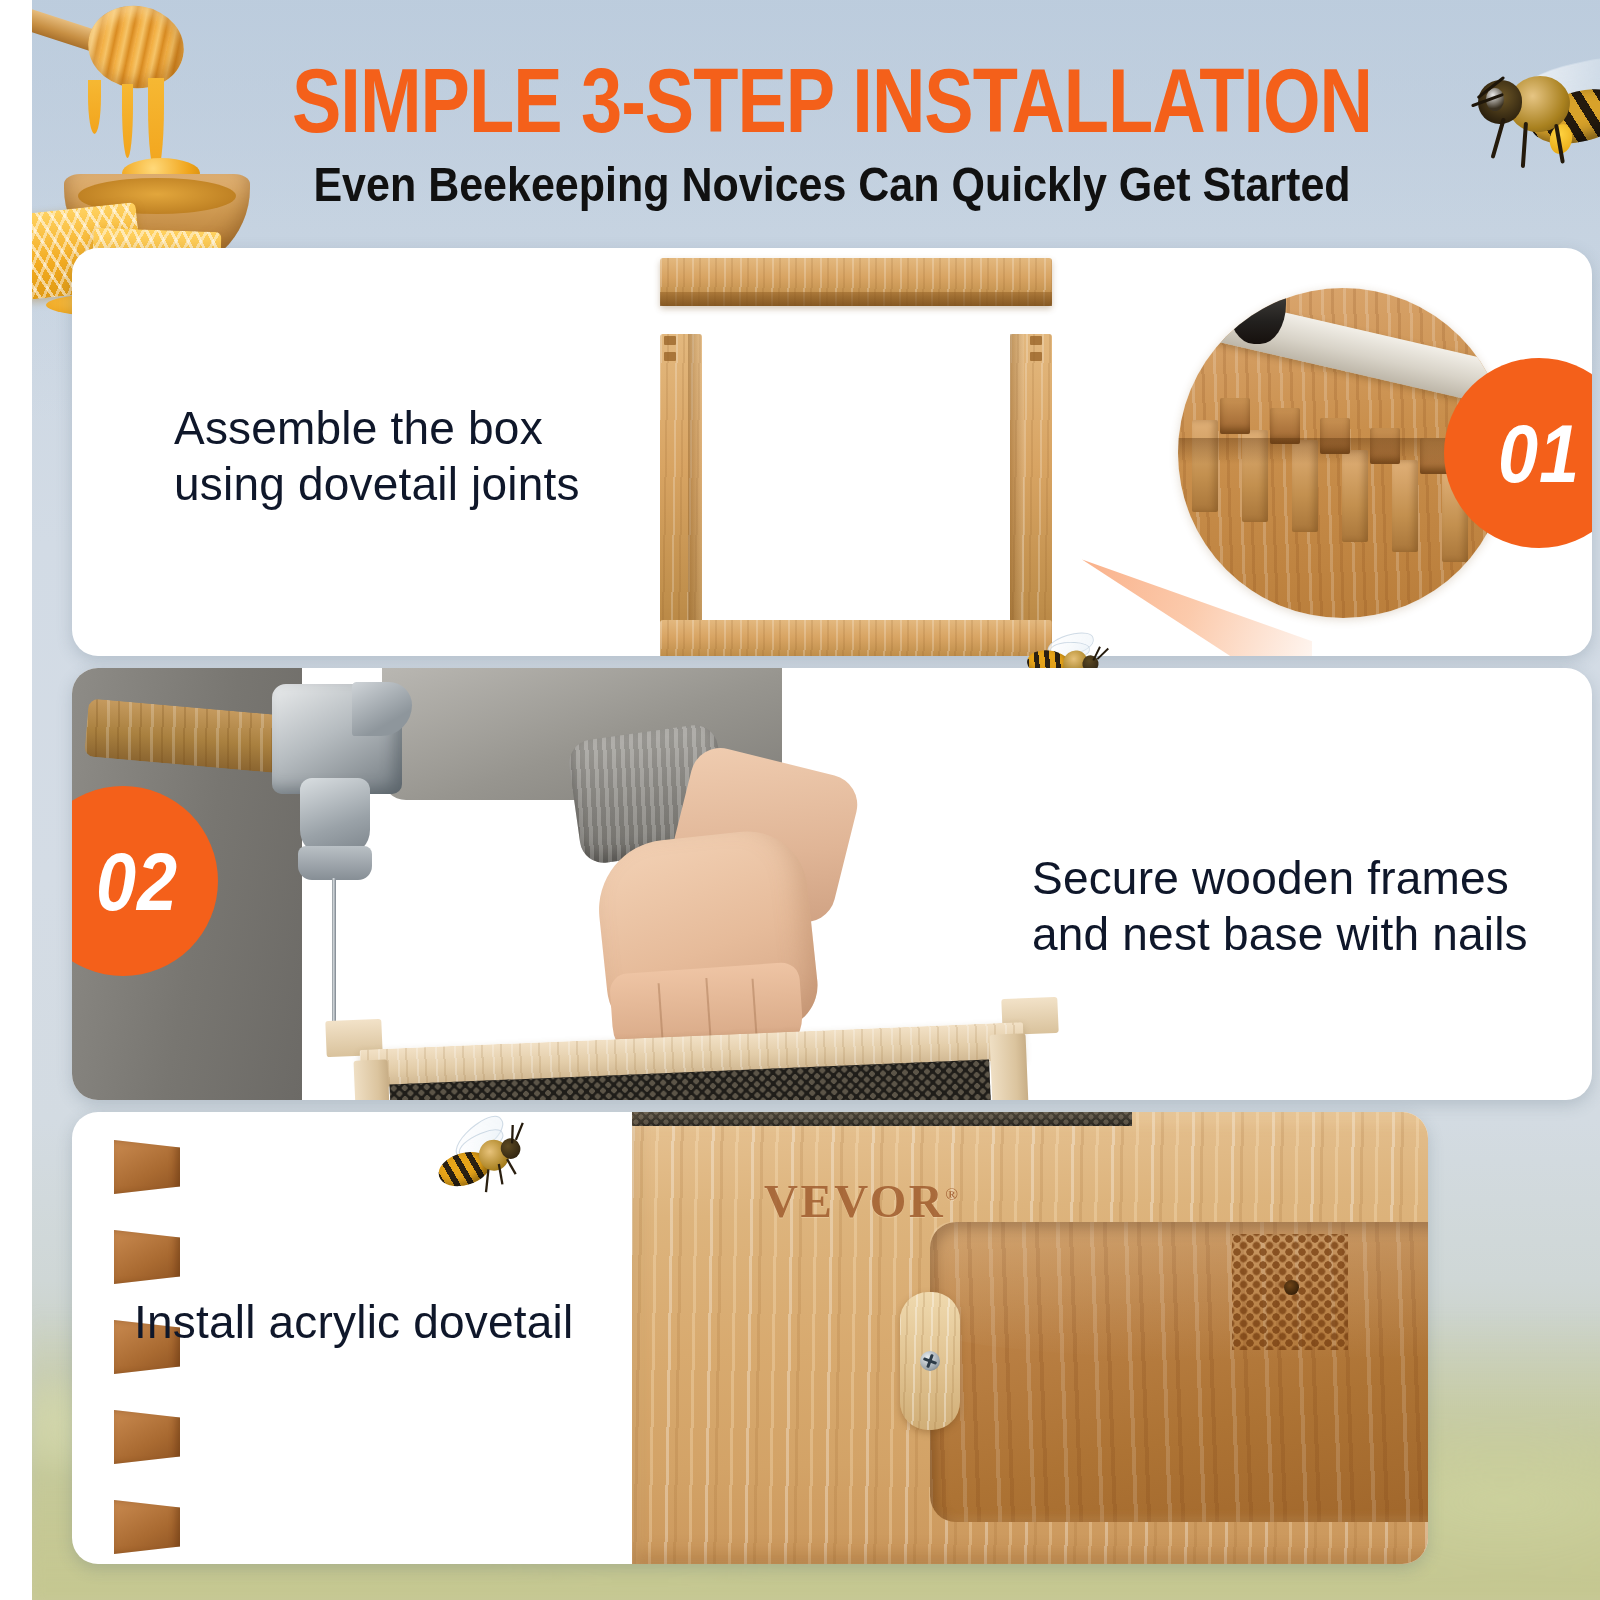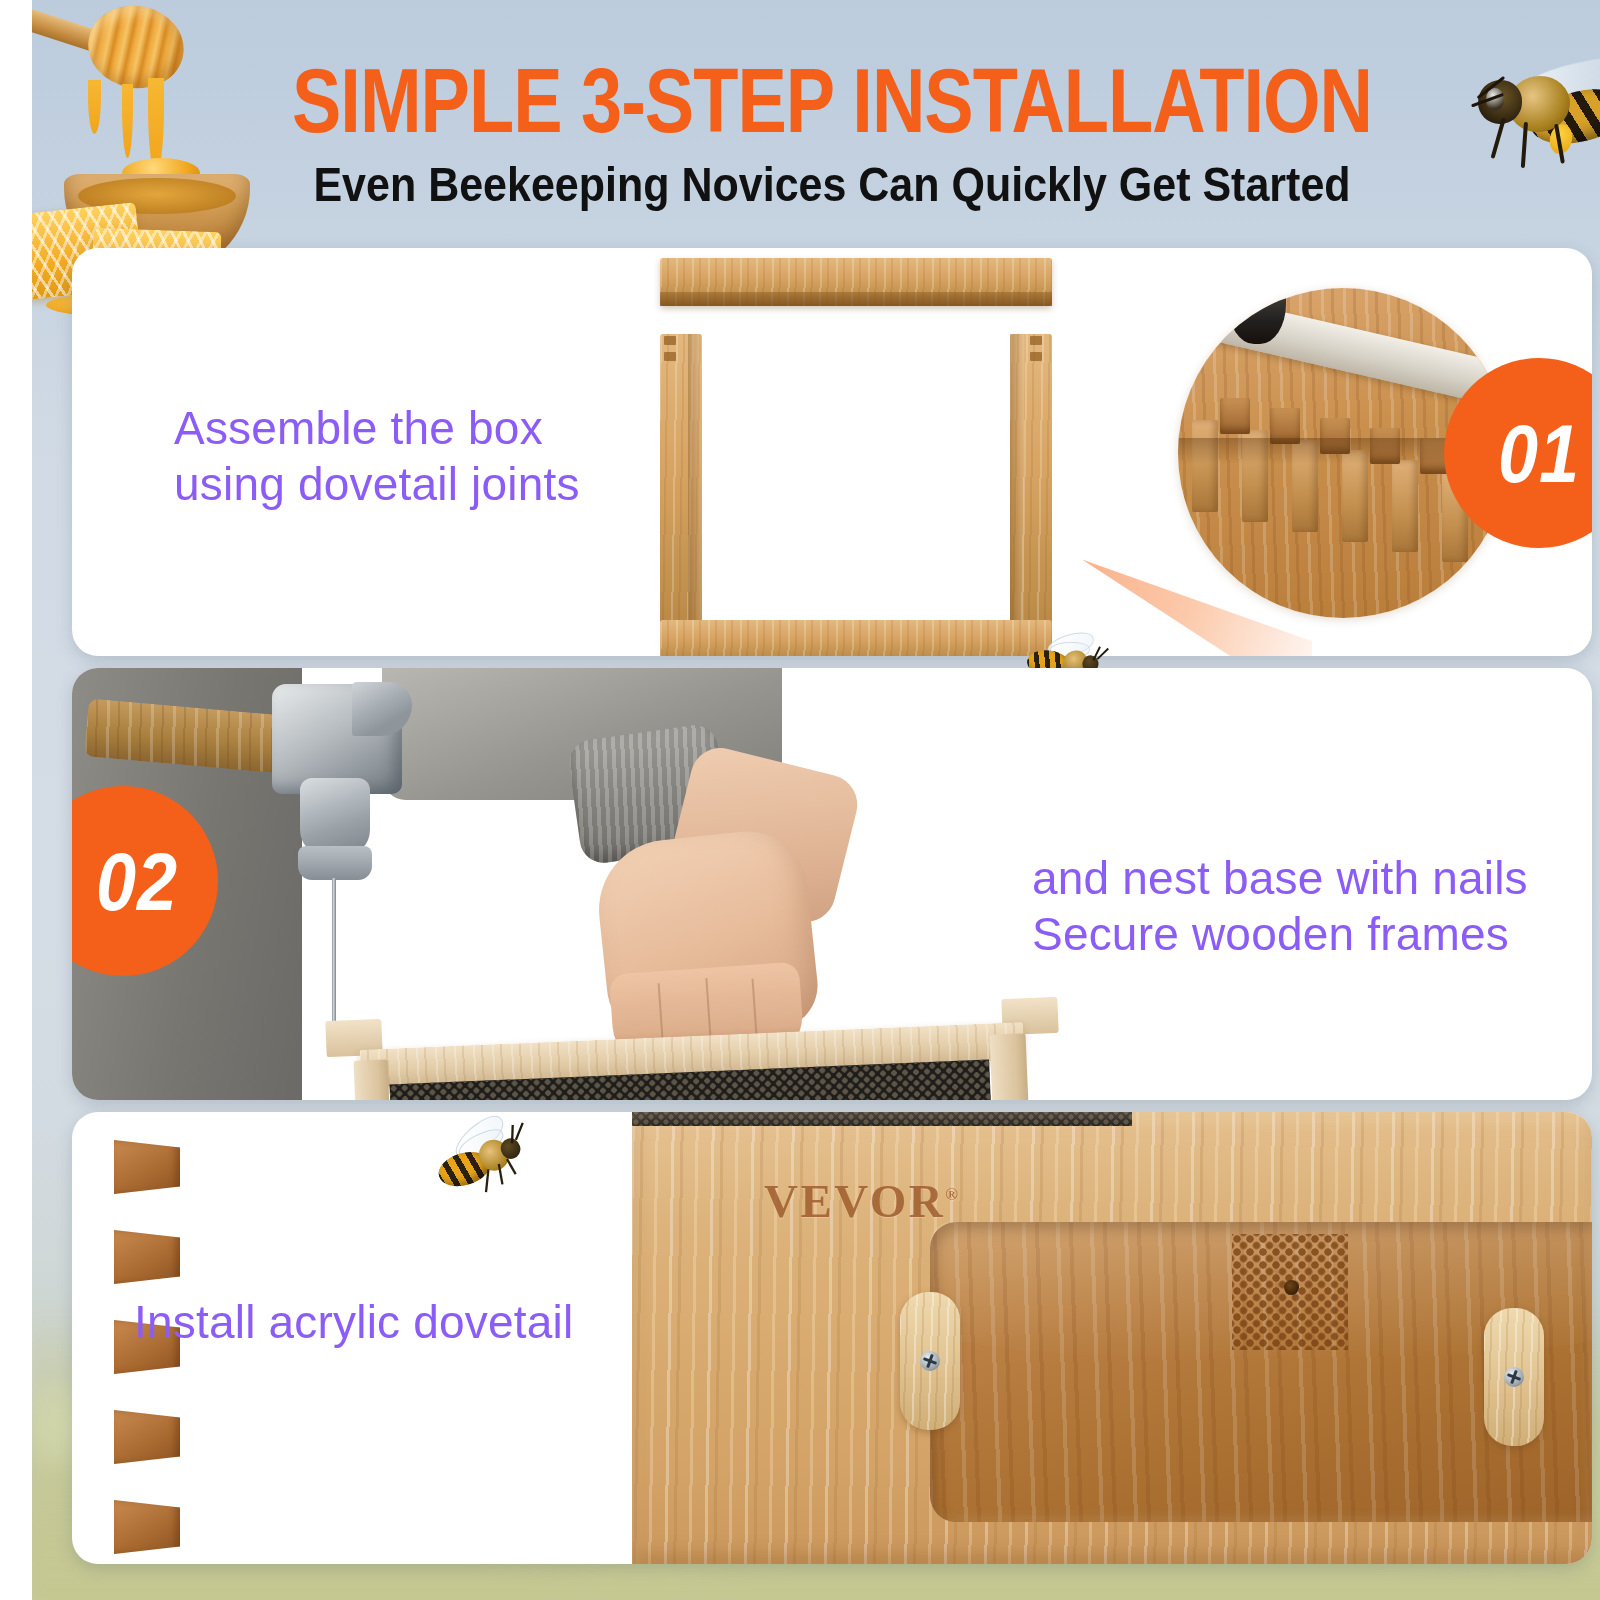--- a/index.html
+++ b/index.html
@@ -180,24 +180,24 @@
   .bee-big .ba1{left:14px;top:6px;transform:rotate(52deg);}
   .bee-big .ba2{left:8px;top:14px;transform:rotate(70deg);}
 
   
   .panel{
     position:absolute;background:#fff;border-radius:26px;overflow:hidden;
     box-shadow:0 5px 16px rgba(70,90,110,.22);
   }
   #panel1{left:40px;top:248px;width:1520px;height:408px;}
   #panel2{left:40px;top:668px;width:1520px;height:432px;}
-  #panel3{left:40px;top:1112px;width:1520px;height:452px;}
+  #panel3{left:40px;top:1112px;width:1356px;height:452px;}
 
   .step-text{
-    position:absolute;font-size:46px;line-height:1.22;color:#8b5cf6;font-weight:400;
+    position:absolute;font-size:46px;line-height:1.22;color:#0f172a;font-weight:400;
     letter-spacing:.2px;
   }
   #p1text{left:102px;top:152px;width:430px;}
   #p2text{left:960px;top:182px;width:560px;}
   #p3text{left:62px;top:182px;width:520px;}
 
   
   .badge{
     position:absolute;width:190px;height:190px;border-radius:50%;
     background:#f4601a;display:flex;align-items:center;justify-content:center;
@@ -603,22 +603,22 @@
     <div class="nail"></div>
 
     <div class="p2-frame-earL"></div>
     <div class="p2-frame-earR"></div>
     <div class="p2-frame-top"></div>
     <div class="p2-frame-sideL"></div>
     <div class="p2-frame-sideR"></div>
     <div class="p2-foundation"></div>
 
     <div class="step-text" id="p2text">
+      <div>Secure wooden frames</div>
       <div>and nest base with nails</div>
-      <div>Secure wooden frames</div>
     </div>
 
     <div class="badge" id="badge2">
       <span>02</span>
     </div>
   </div>
 
   <div class="panel" id="panel3">
 
     <div class="board"></div>

